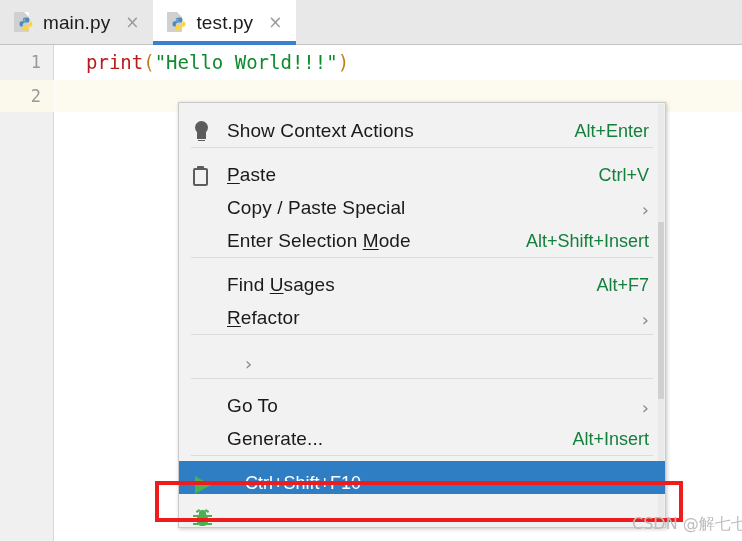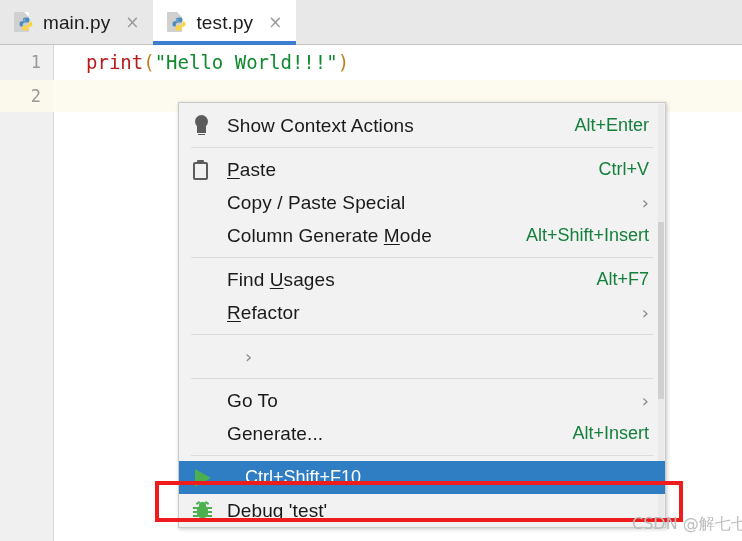--- a/index.html
+++ b/index.html
@@ -82,21 +82,21 @@
 
   
   .menu {
     position: absolute; left: 178px; top: 102px; width: 488px;
     background: #f2f2f2;
     border: 1px solid #c9c9c9;
     box-shadow: 1px 1px 4px rgba(0,0,0,0.22);
     padding: 6px 0 0 0;
   }
   .mi {
-    position: relative; display: flex; align-items: center;
+    position: relative; display: flex; align-items: flex-end;
     height: 33px; padding: 0 16px 0 14px;
     font-size: 19px; color: #1a1a1a; cursor: default;
   }
   .mi .icoslot { width: 34px; flex: 0 0 34px; display:flex; align-items:center; justify-content:flex-start; }
   .mi .mlabel { flex: 1 1 auto; white-space: nowrap; letter-spacing: .1px; }
   .mi .mshort {
     color: #15803d; font-size: 18px; white-space: nowrap; margin-left: 18px;
   }
   .mi .marrow {
     color: #8b8b8b; font-size: 18px; margin-left: 18px;
@@ -225,21 +225,21 @@
     </div>
 
     <div class="mi">
       <span class="icoslot"></span>
       <span class="mlabel">Copy / Paste Special</span>
       <span class="marrow">›</span>
     </div>
 
     <div class="mi">
       <span class="icoslot"></span>
-      <span class="mlabel"><span>Column Generate </span><span class="u">M</span><span>ode</span></span>
+      <span class="mlabel"><span>Enter Selection </span><span class="u">M</span><span>ode</span></span>
       <span class="mshort">Alt+Shift+Insert</span>
     </div>
 
     <div class="sep"></div>
 
     <div class="mi">
       <span class="icoslot"></span>
       <span class="mlabel"><span>Find </span><span class="u">U</span><span>sages</span></span>
       <span class="mshort">Alt+F7</span>
     </div>
@@ -288,21 +288,20 @@
           <span class="lg l1"></span>
             <span class="lg l2"></span>
             <span class="lg l3"></span>
           <span class="lg r1"></span>
             <span class="lg r2"></span>
             <span class="lg r3"></span>
           <span class="an1"></span>
             <span class="an2"></span>
         </span>
       </span>
-      <span class="mlabel">Debug 'test'</span>
     </div>
   </div>
 
   <div class="redbox"></div>
 
   <div class="watermark">CSDN @解七七</div>
 
 </div>
 
 </body></html>

